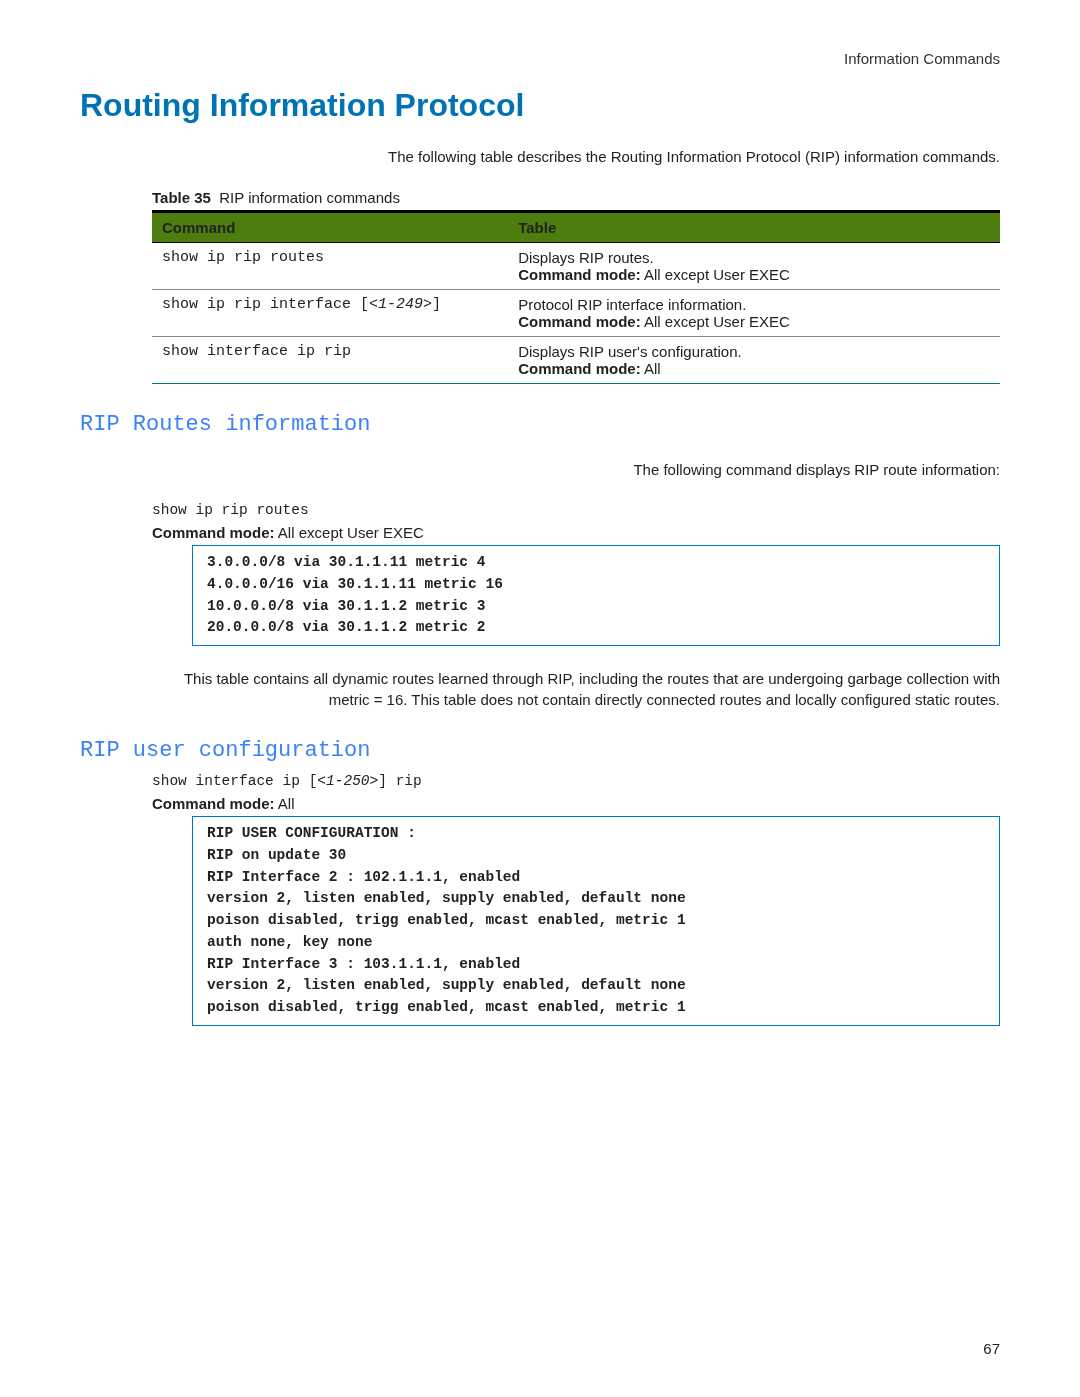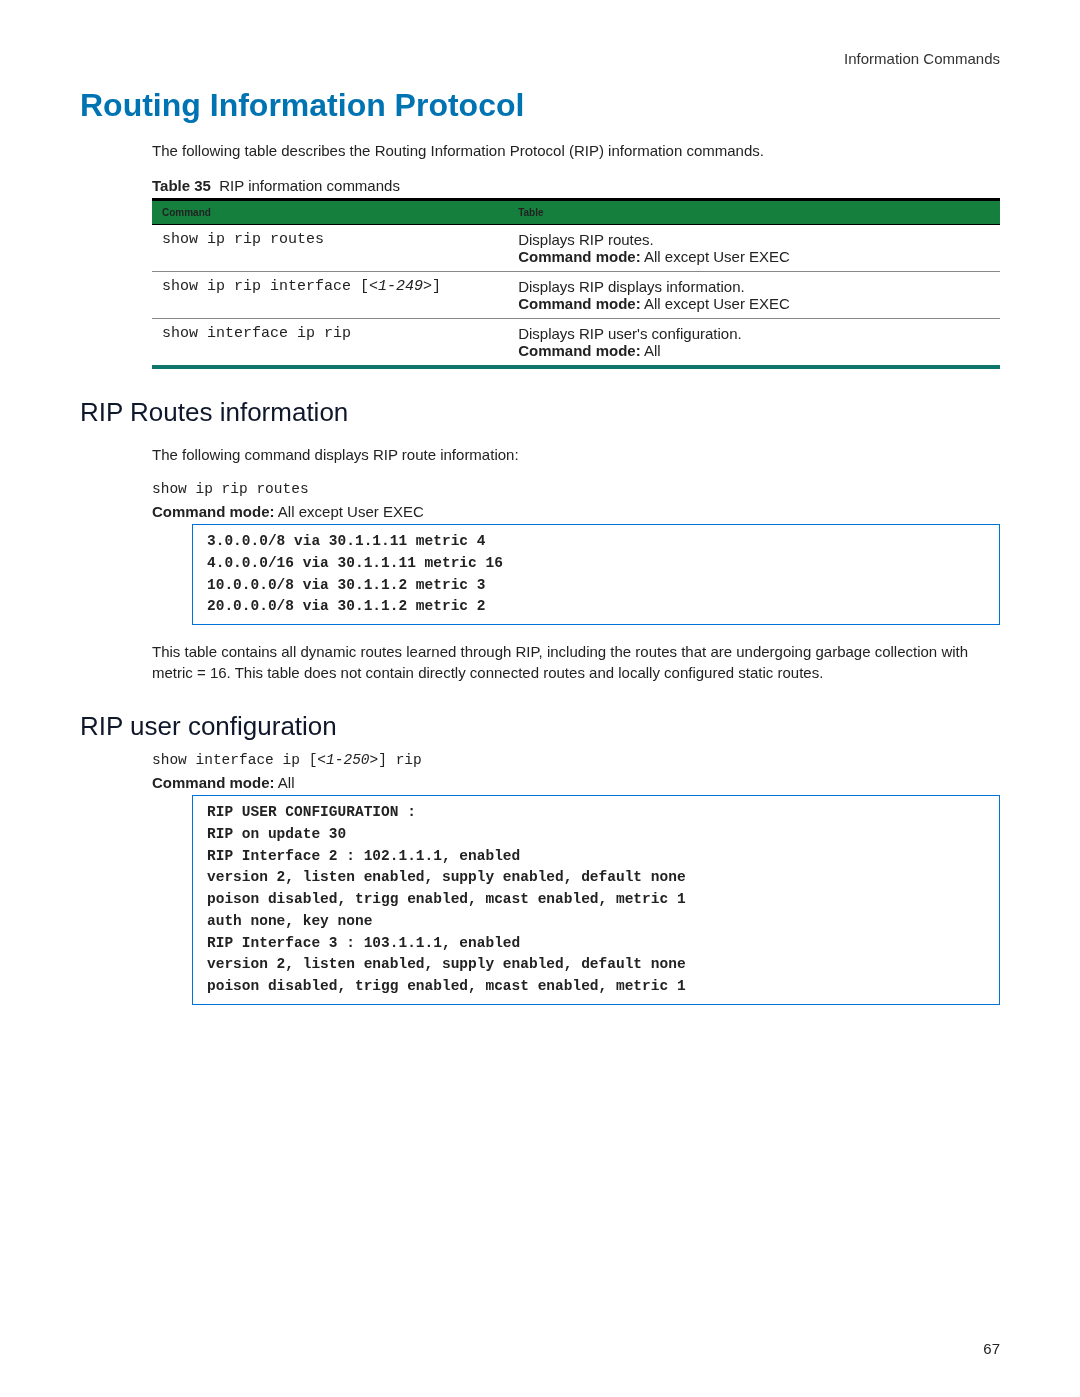--- a/index.html
+++ b/index.html
@@ -19,59 +19,60 @@
     margin-bottom: 20px;
   }
   h1 {
     font-family: Arial, Helvetica, sans-serif;
     font-weight: bold;
     font-size: 32px;
     color: #0073b3;
     margin: 10px 0 12px 0;
   }
   h2 {
-    font-family: Liberation Sans, sans-serif;
+    font-family: Liberation Mono, monospace;
     font-weight: normal;
-    font-size: 26px;
-    color: #0f172a;
+    font-size: 22px;
+    color: #3b82f6;
     margin: 28px 0 10px 0;
   }
   .indent {
     margin-left: 72px;
   }
   .body-text {
-    margin: 16px 0;
+    margin: 22px 0;
     line-height: 1.4;
+    text-align: right;
   }
   .table-caption {
     margin: 10px 0 4px 0;
   }
   .table-caption .bold { font-weight: bold; }
   table.cmd {
     width: 100%;
     border-collapse: collapse;
     margin: 4px 0 10px 0;
   }
   table.cmd thead th {
     text-align: left;
     font-weight: bold;
-    background: #15803d;
+    background: #4d7c0f;
     border-top: 3px solid #000;
     border-bottom: 1px solid #000;
     padding: 6px 10px;
-    font-size: 10px;
+    font-size: 15px;
   }
   table.cmd tbody td {
     border-bottom: 1px solid #888;
     padding: 6px 10px;
     vertical-align: top;
     font-size: 15px;
   }
   table.cmd tbody tr:last-child td {
-    border-bottom: 4px solid #0f766e;
+    border-bottom: 1px solid #0f766e;
   }
   .mono {
     font-family: "Courier New", monospace;
     font-size: 14.5px;
   }
   .mono-ital { font-style: italic; }
   .bold { font-weight: bold; margin-top: 12px; }
   .cmd-line {
     font-family: "Courier New", monospace;
     font-size: 14.5px;
@@ -124,21 +125,21 @@
           <span>Displays RIP routes.</span><br>
           <span class="bold">Command mode:</span>
           <span>All except User EXEC</span>
         </td>
       </tr>
       <tr>
         <td class="mono">
           <span>show ip rip interface [</span><span class="mono-ital">&lt;1-249&gt;</span><span>]</span>
         </td>
         <td>
-          <span>Displays RIP displays information.</span><br>
+          <span>Protocol RIP interface information.</span><br>
           <span class="bold">Command mode:</span>
           <span>All except User EXEC</span>
         </td>
       </tr>
       <tr>
         <td class="mono">show interface ip rip</td>
         <td>
           <span>Displays RIP user's configuration.</span><br>
           <span class="bold">Command mode:</span>
           <span>All</span>

